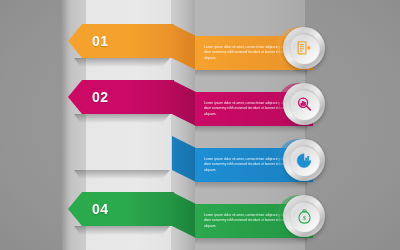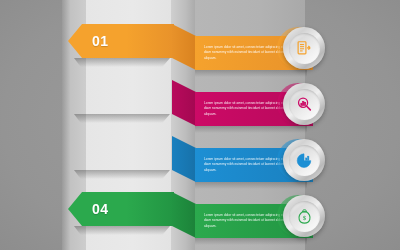--- a/index.html
+++ b/index.html
@@ -126,20 +126,23 @@
             <line x1="5.6" y1="15.4" x2="9.4" y2="15.4" stroke-width="1.5" stroke="#F5A22D"></line>
             <path d="M15.5 11 L20 11 M20 11 L17.4 8.4 M20 11 L17.4 13.6" fill="none" stroke-width="1.7"></path>
           </g>
         </svg>
       </div>
     </div>
   </div>
 
   <div class="row r2">
     <div class="arrow-shadow"></div>
+    <div class="arrow" id="a1" style="background: linear-gradient(to right, rgb(204, 10, 102) 0%, rgb(204, 10, 102) 55%, rgb(184, 10, 92) 100%);">
+      <span class="num">02</span>
+    </div>
     <div class="fold" id="f1" style="background: linear-gradient(to right, rgb(184, 10, 92) 0%, rgb(163, 8, 81) 100%);"></div>
     <div class="band-shadow"></div>
     <div class="band" id="b1" style="background: linear-gradient(to right, rgb(204, 10, 102) 0%, rgb(184, 10, 92) 100%);">
       <span class="txt">Lorem ipsum dolor sit amet, consectetuer adipiscing elit, sed diam nonummy nibh euismod tincidunt ut laoreet dolore magna aliquam.</span>
     </div>
     <div class="ring" id="g1" style="background: rgb(204, 10, 102);"></div>
     <div class="badge">
       <div class="inner">
         <svg width="17" height="17" viewBox="0 0 24 24">
           <g id="ic1" stroke="#CC0A66" fill="#CC0A66">

